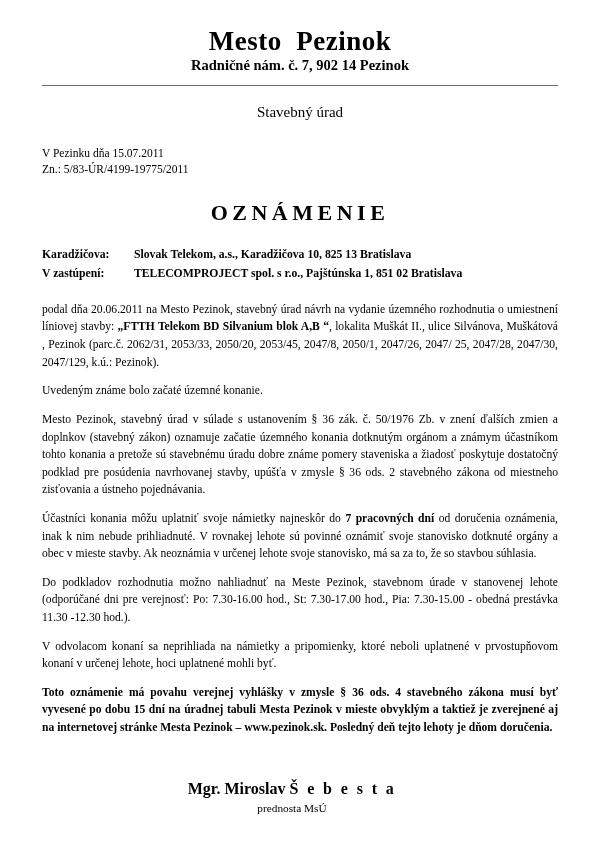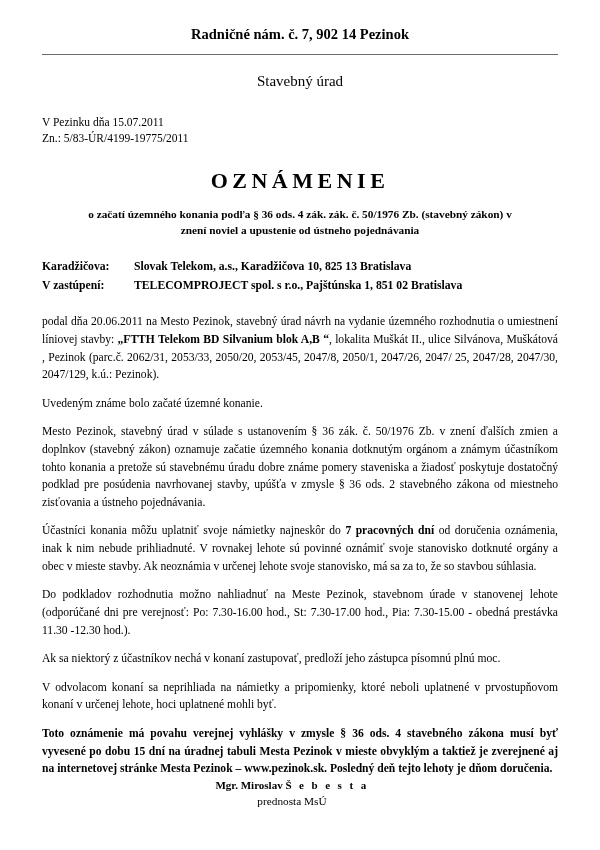--- a/index.html
+++ b/index.html
@@ -119,52 +119,52 @@
   
   .signature {
     position: absolute;
     left: 42px;
     right: 42px;
     top: 778px;
     text-align: center;
     padding-right: 16px;
   }
   .sig-name {
-    font-size: 11px;
+    font-size: 16px;
     font-weight: bold;
     margin: 0;
     line-height: 1.35;
     text-align: center;
   }
   .sig-spaced { letter-spacing: 2.4px; }
   .sig-role {
     font-size: 11.3px;
     font-weight: normal;
     margin: 1px 0 0 0;
     line-height: 1.3;
   }
 </style>
 </head>
 <body>
 
 <div class="page">
 
   <header class="letterhead">
+    <h1 class="org-name">Mesto  Pezinok</h1>
     <p class="org-address">Radničné nám. č. 7, 902 14 Pezinok</p>
     <hr class="head-rule">
     <p class="org-dept">Stavebný úrad</p>
   </header>
 
   <section class="refblock">
     <div>V Pezinku dňa 15.07.2011</div>
     <div>Zn.: 5/83-ÚR/4199-19775/2011</div>
   </section>
 
   <h2 class="doc-title">OZNÁMENIE</h2>
-  <p class="doc-subtitle">o začatí územného konania podľa § 36 ods. 4 zák.  zák. č. 50/1976 Zb. (stavebný zákon) v znení noviel a upustenie od ústneho pojednávania</p>
 
   <section class="parties">
     <div class="party-row">
       <span class="party-label">Karadžičova:</span>
       <span class="party-value">Slovak Telekom, a.s., Karadžičova 10, 825 13 Bratislava</span>
     </div>
     <div class="party-row">
       <span class="party-label">V zastúpení:</span>
       <span class="party-value semi">TELECOMPROJECT spol. s r.o., Pajštúnska 1, 851 02 Bratislava</span>
     </div>
@@ -179,21 +179,20 @@
     <p class="para">Uvedeným známe bolo začaté územné konanie.</p>
 
     <p class="para">Mesto Pezinok, stavebný úrad v súlade s ustanovením § 36 zák. č. 50/1976 Zb. v znení ďalších zmien a doplnkov (stavebný zákon) oznamuje začatie územného konania  dotknutým orgánom a známym účastníkom tohto konania  a pretože  sú stavebnému úradu dobre známe pomery staveniska a žiadosť poskytuje   dostatočný podklad pre posúdenia navrhovanej stavby, upúšťa v zmysle § 36 ods. 2 stavebného zákona od miestneho zisťovania a ústneho pojednávania.</p>
 
     <p class="para">
       <span>Účastníci konania môžu uplatniť svoje námietky najneskôr do </span><b>7 pracovných dní</b><span>  od doručenia oznámenia, inak k nim nebude prihliadnuté. V rovnakej lehote sú povinné oznámiť svoje stanovisko dotknuté orgány a obec v mieste stavby. Ak neoznámia v určenej lehote svoje stanovisko, má sa za to,  že so stavbou súhlasia.</span>
     </p>
 
     <p class="para">Do podkladov rozhodnutia možno nahliadnuť na Meste Pezinok, stavebnom úrade v stanovenej lehote (odporúčané dni pre verejnosť: Po: 7.30-16.00 hod., St: 7.30-17.00 hod., Pia: 7.30-15.00 - obedná prestávka 11.30 -12.30 hod.).</p>
 
-    <p class="para">Ak sa niektorý z účastníkov nechá v konaní zastupovať,  predloží jeho zástupca písomnú plnú moc.</p>
 
     <p class="para">V odvolacom konaní sa neprihliada na námietky a pripomienky, ktoré neboli uplatnené v prvostupňovom konaní v určenej lehote, hoci uplatnené mohli byť.</p>
 
     <p class="para bold">Toto oznámenie má povahu verejnej vyhlášky v zmysle § 36 ods. 4 stavebného zákona musí byť vyvesené po dobu 15 dní na úradnej tabuli Mesta Pezinok v mieste obvyklým a taktiež je zverejnené aj na internetovej stránke Mesta Pezinok – www.pezinok.sk. Posledný deň tejto lehoty je dňom doručenia.</p>
 
   </section>
 
   <footer class="signature">
     <p class="sig-name"><span>Mgr. Miroslav </span><span class="sig-spaced">Š e b e s t a</span></p>
     <p class="sig-role">prednosta MsÚ</p>

